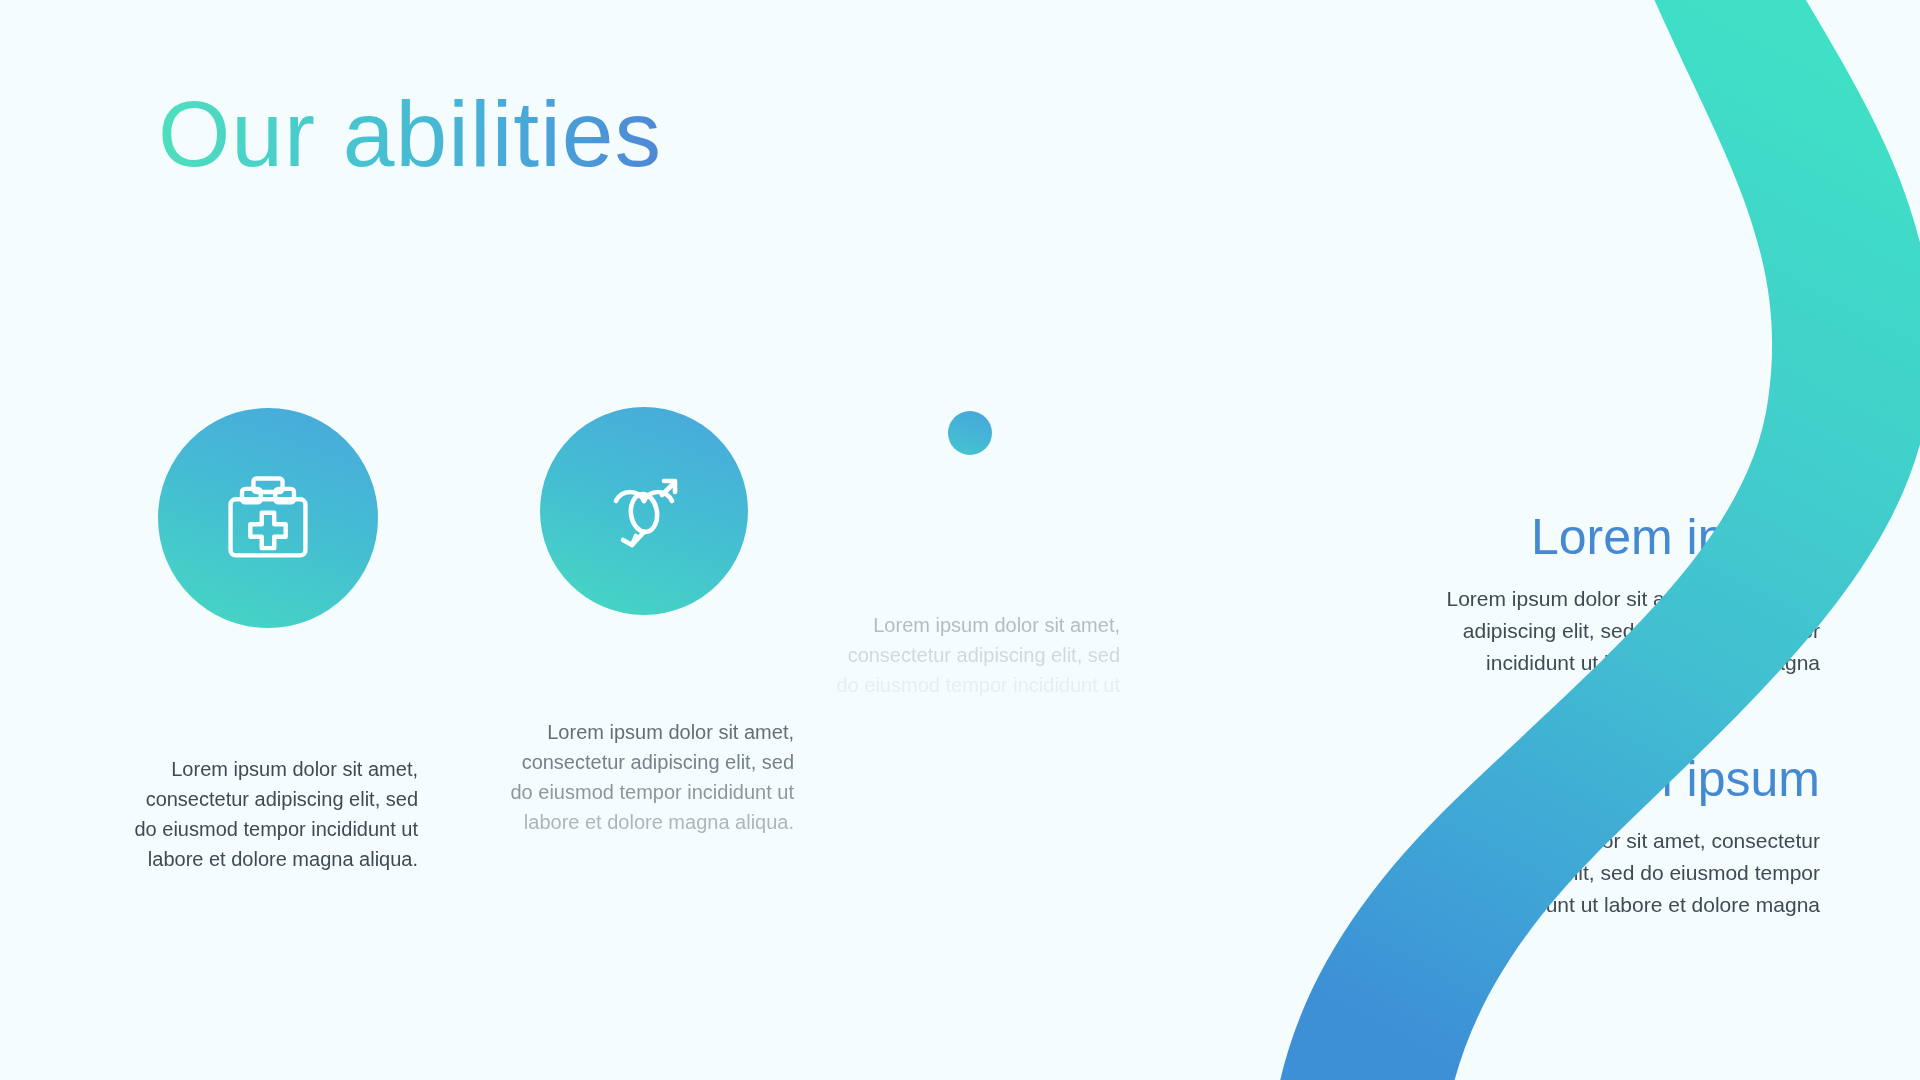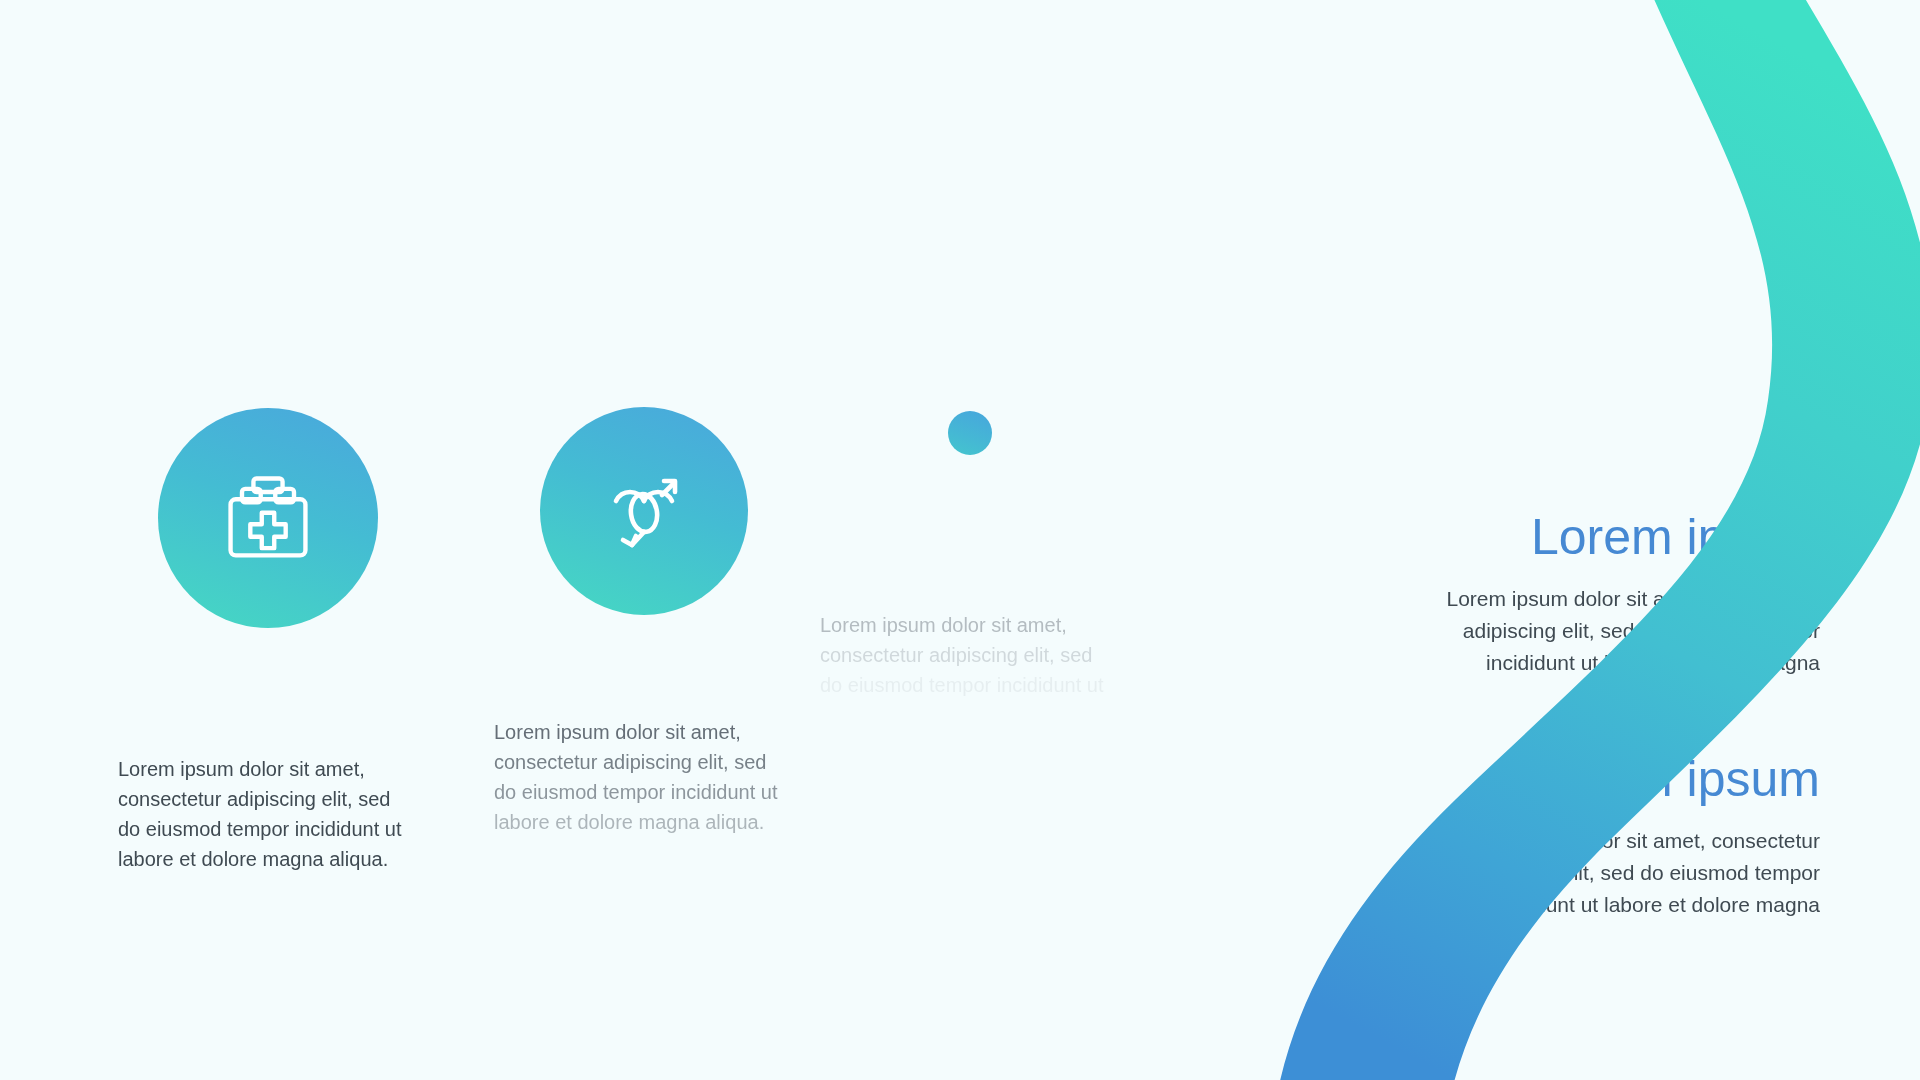--- a/index.html
+++ b/index.html
@@ -66,21 +66,21 @@
     justify-content: center;
     background-image: linear-gradient(200deg, #4aa7dd 0%, #44bcd3 45%, #46d9c2 100%);
     box-sizing: border-box;
   }
   .icon-badge svg { display: block; }
 
   .caption {
     font-size: 20px;
     line-height: 1.5;
     color: #3f4a52;
-    text-align: left;
+    text-align: right;
     font-weight: 400;
   }
   .caption .ln { display: block; }
 
   
   #col-1 { left: 158px; top: 408px; width: 220px; }
   #col-1 .icon-badge { width: 220px; height: 220px; }
   #col-1 .caption { margin-top: 126px; width: 300px; margin-left: -40px; }
 
   
@@ -127,20 +127,21 @@
   .right-body .ln { display: block; }
 
   #right-block-1 { left: 1230px; top: 510px; width: 590px; }
   #right-block-2 { left: 1150px; top: 752px; width: 670px; }
 </style>
 </head>
 <body>
 
 <div id="slide">
 
+  <div id="page-title">Our abilities</div>
 
   <div id="right-block-1" class="right-block">
     <div class="right-heading">Lorem ipsum</div>
     <div class="right-body">
       <span class="ln">Lorem ipsum dolor sit amet, consectetur</span>
       <span class="ln">adipiscing elit, sed do eiusmod tempor</span>
       <span class="ln">incididunt ut labore et dolore magna</span>
     </div>
   </div>
 

